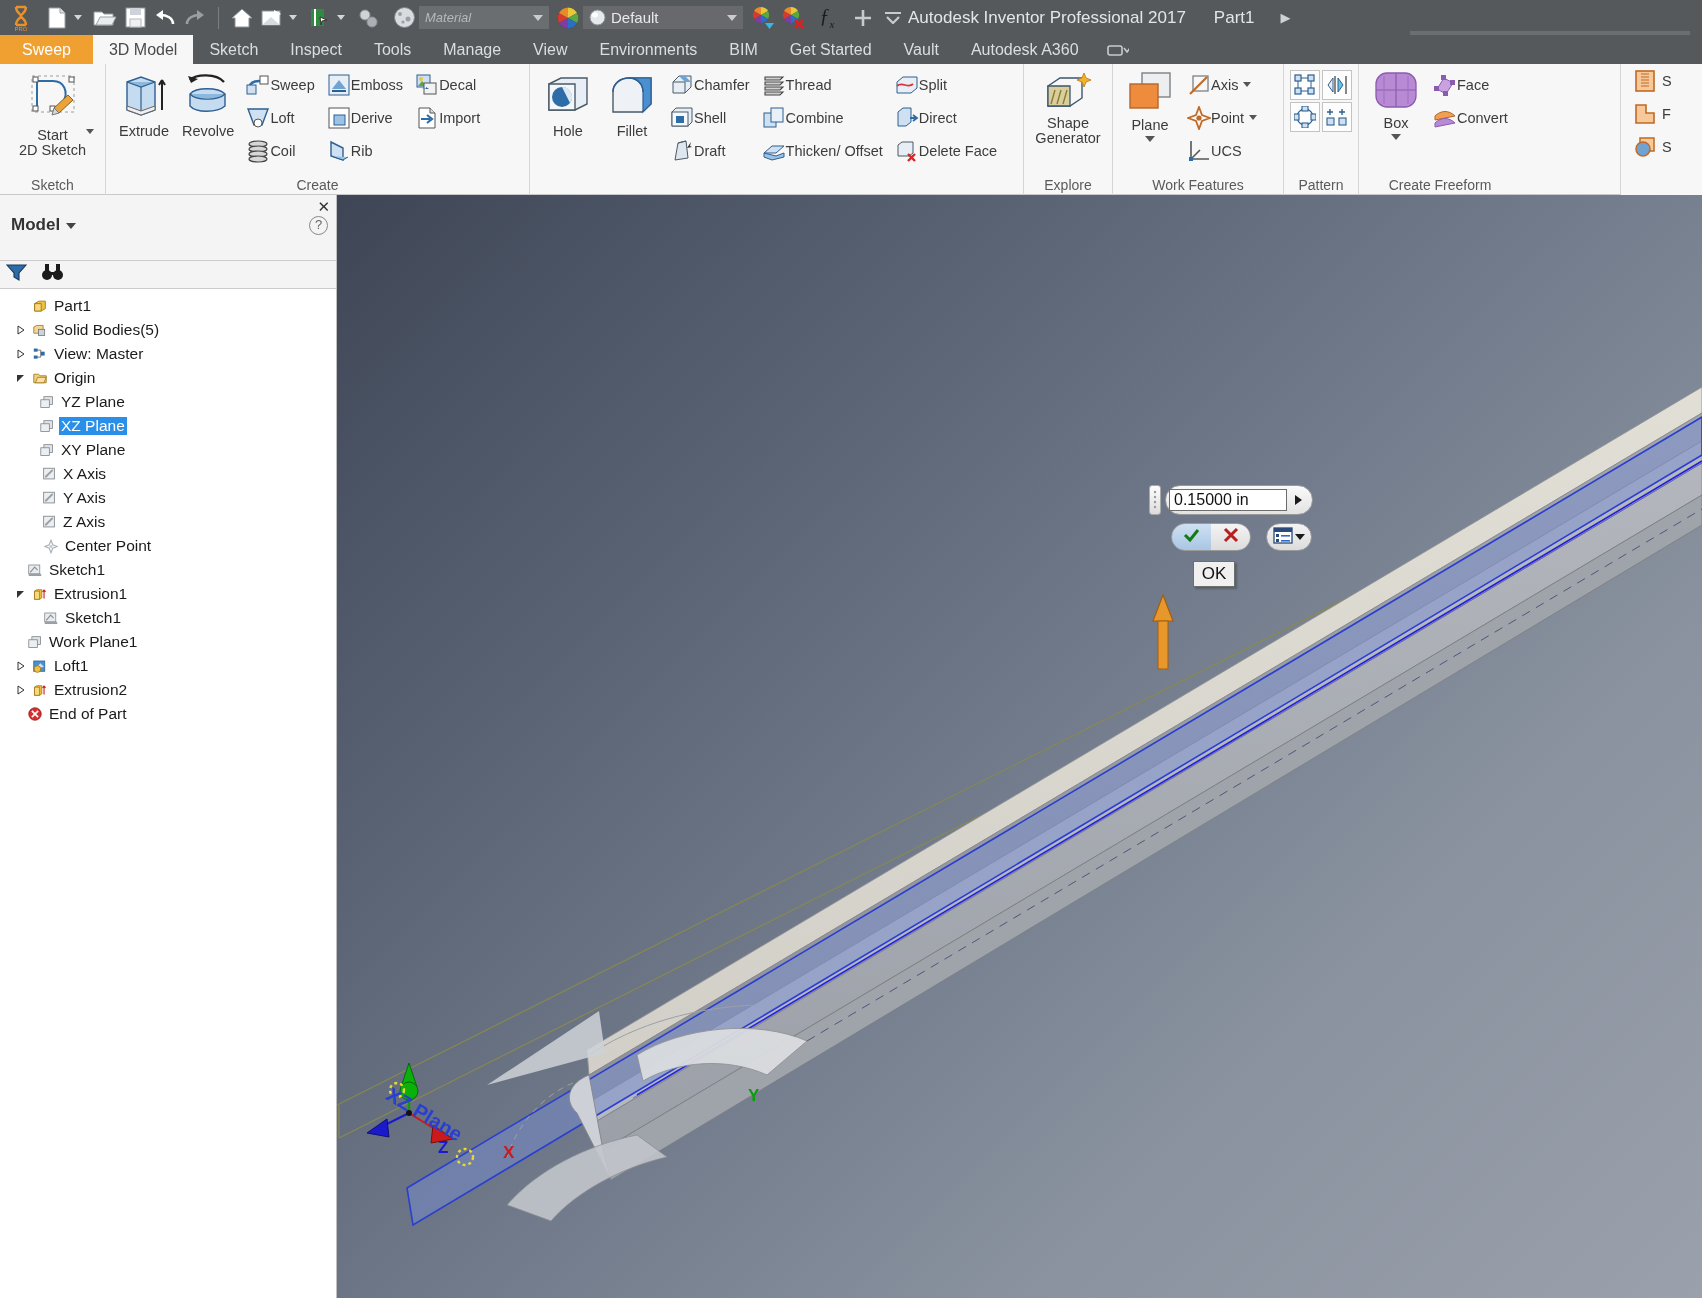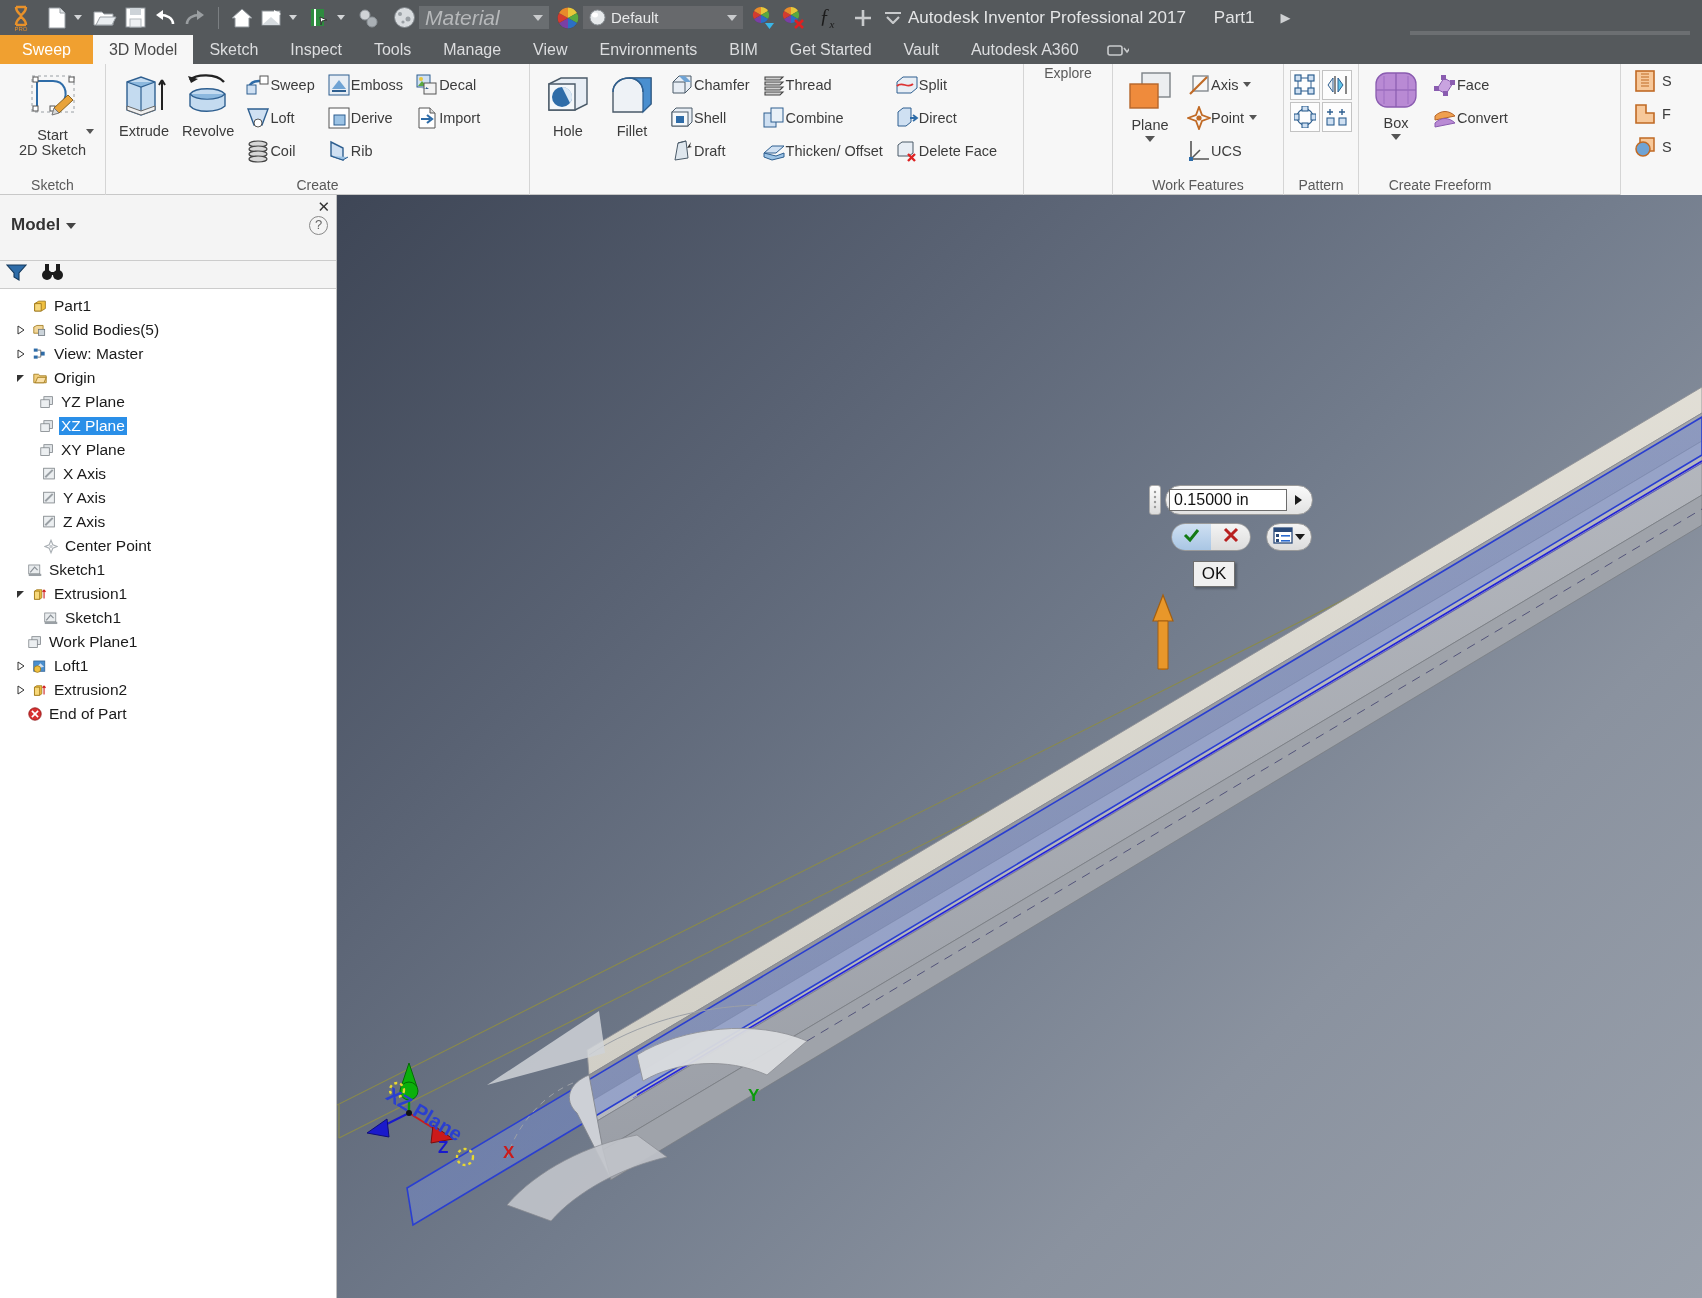--- a/index.html
+++ b/index.html
@@ -13,21 +13,21 @@
     background:#55595c; display:flex; align-items:center;
   }
   #qat .logo { width:42px; height:35px; display:flex; align-items:center; justify-content:center; }
   .qicon { width:30px; height:30px; display:flex; align-items:center; justify-content:center;
     position:relative; flex:0 0 auto; }
   .qsep { width:1px; height:22px; background:#7b7f82; margin:0 8px; }
   .caret { width:0;height:0;border-left:4px solid transparent;border-right:4px solid transparent;
     border-top:5px solid #d3d5d7; margin-left:2px; }
   .matbox {
     width:130px; height:23px; background:#6a6e71; color:#b6b8ba; font-style:italic;
-    font-size:21px; display:flex; align-items:center; padding:0 6px; position:relative;
+    font-size:13px; display:flex; align-items:center; padding:0 6px; position:relative;
   }
   .matbox .caret2 { position:absolute; right:6px; top:9px;
     width:0;height:0;border-left:5px solid transparent;border-right:5px solid transparent;border-top:6px solid #c9cbcd;}
   .appbox {
     width:160px; height:23px; background:#67696c; color:#e8e9ea; font-size:15px;
     display:flex; align-items:center; padding:0 6px; position:relative; gap:5px;
   }
   .appbox .caret2 { position:absolute; right:6px; top:9px;
     width:0;height:0;border-left:5px solid transparent;border-right:5px solid transparent;border-top:6px solid #c9cbcd;}
   #titletext { color:#e4e5e6; font-size:17px; white-space:nowrap; }
@@ -555,20 +555,33 @@
                 <path d="M13 15l7 7M20 15l-7 7" stroke="#d22" stroke-width="2.4"></path>
               </svg>
           </span>
           <span>Delete Face</span>
         </div>
       </div>
     </div>
   </div>
 
   <div class="rpanel" style="width:89px">
+    <div class="rbody" style="justify-content:center">
+      <div class="bigbtn">
+        <span class="ico">
+          <svg width="50" height="44" viewBox="0 0 50 44">
+            <path d="M5 16l12-8 22 0v20l-12 8H5z" fill="none" stroke="#3d566e" stroke-width="1.4"></path>
+            <path d="M5 16h22v20H5z" fill="#d9cf9a" stroke="#3d566e" stroke-width="1.3"></path>
+            <path d="M8 34l4-14M14 34l4-14M20 34l4-14" stroke="#8a7b3a" stroke-width="1.4"></path>
+            <path d="M41 3l2 5 5 2-5 2-2 5-2-5-5-2 5-2z" fill="#f0b429" stroke="#c8872a"></path>
+          </svg>
+        </span>
+        <span class="lbl">Shape<br>Generator</span>
+      </div>
+    </div>
     <div class="rtitle">Explore</div>
   </div>
 
   <div class="rpanel" style="width:171px">
     <div class="rbody">
       <div class="bigbtn" style="position:relative">
         <span class="ico">
           <svg width="50" height="46" viewBox="0 0 50 46">
             <rect x="17" y="3" width="28" height="24" fill="#eceef0" stroke="#7c8287" stroke-width="1.4"></rect>
             <rect x="5" y="14" width="28" height="24" fill="#ef8b3c" stroke="#b5652a" stroke-width="1.4"></rect>

